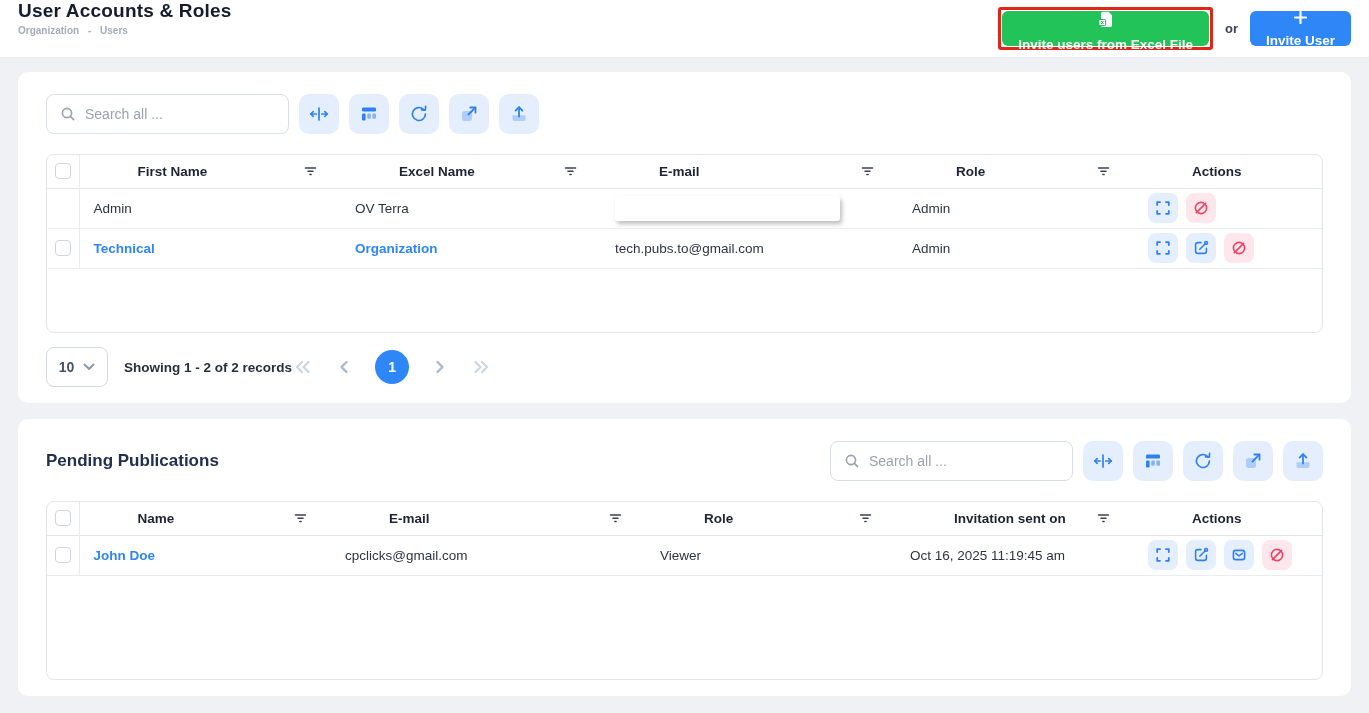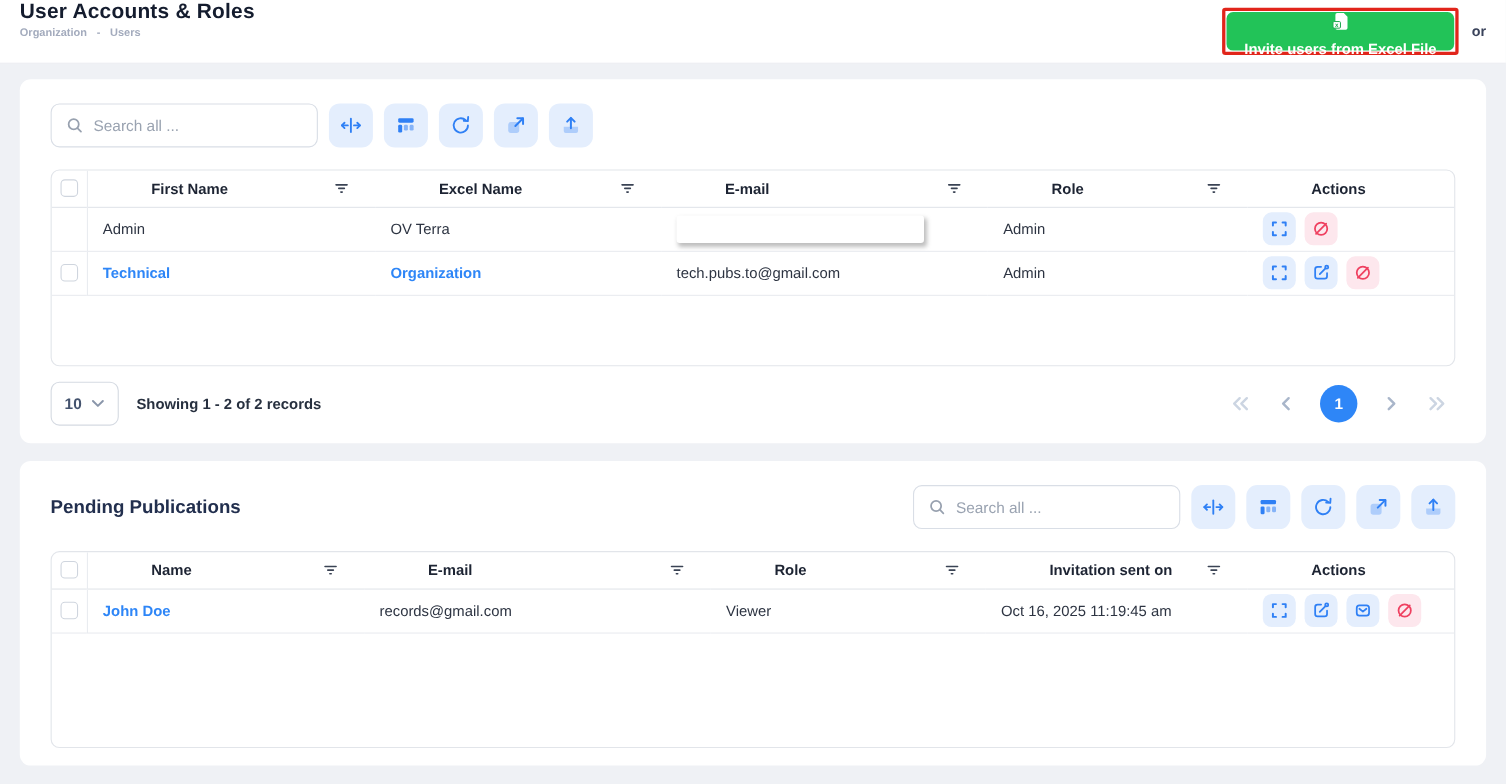--- a/index.html
+++ b/index.html
@@ -64,21 +64,21 @@
     box-shadow:2px 3px 4px rgba(110,110,110,.45); }
   .actions { display:flex; align-items:center; gap:8px; }
   .abtn {
     width:30px; height:30px; border:none; cursor:pointer; border-radius:8px;
     display:flex; align-items:center; justify-content:center;
   }
   .abtn.blue { background:#e4eefd; }
   .abtn.red  { background:#fde7ed; }
   tr.filler td { border:none; }
   
-  .pager { display:flex; justify-content:space-between; align-items:center; margin-top:14px; }
+  .pager { display:flex; justify-content:flex-start; align-items:center; margin-top:14px; }
   .pager-left { display:flex; align-items:center; gap:16px; }
   .sizesel {
     width:62px; height:40px; border:1px solid #d5dae2; border-radius:8px; background:#fff;
     display:flex; align-items:center; justify-content:center; gap:9px; cursor:pointer;
     font-size:14px; font-weight:600; color:#44536e;
   }
   .summary { font-size:13.5px; font-weight:600; color:#27303f; }
   .pager-right { display:flex; align-items:center; gap:24px; padding-right:6px; }
   .pgbtn { background:none; border:none; cursor:pointer; display:flex; align-items:center; padding:2px; }
   .pgnum {
@@ -106,20 +106,28 @@
           <svg width="15" height="17" viewBox="0 0 15 17" fill="none">
             <path d="M4.6 0.8h6L14 4.2v10.2a1.6 1.6 0 0 1-1.6 1.6H4.6A1.6 1.6 0 0 1 3 14.4V2.4A1.6 1.6 0 0 1 4.6 0.8z" fill="#fff"></path>
             <rect x="0.8" y="8.6" width="6.8" height="6" rx="1" fill="#fff" stroke="#17a74a" stroke-width="0.9"></rect>
             <text x="4.2" y="13.3" font-size="5.6" font-weight="bold" fill="#17a74a" text-anchor="middle">x</text>
           </svg>
         </span>
         <span>Invite users from Excel File</span>
       </button>
     </div>
     <span style="font-size:13px;color:#39425a;font-weight:600;">or</span>
+    <button class="btn btn-blue">
+      <span style="display:flex">
+        <svg width="13" height="13" viewBox="0 0 13 13" fill="none" stroke="#fff" stroke-width="2.2" stroke-linecap="round">
+            <path d="M6.5 1v11M1 6.5h11"></path>
+          </svg>
+      </span>
+      <span>Invite User</span>
+    </button>
   </div>
 </div>
 
 <div class="card">
   <div class="card-head">
     <div class="controls">
       <div class="search">
         <span style="display:flex">
           <svg width="16" height="16" viewBox="0 0 16 16" fill="none" stroke="#98a1af" stroke-width="1.6" stroke-linecap="round">
               <circle cx="7" cy="7" r="4.6"></circle>
@@ -499,21 +507,21 @@
               <div class="th-inner">
                 <span>Actions</span>
               </div>
             </th>
         </tr>
       </thead>
       <tbody>
         <tr class="datarow">
           <td><span class="cb"></span></td>
           <td><a class="cell-link">John Doe</a></td>
-          <td>records@gmail.com</td>
+          <td>cpclicks@gmail.com</td>
           <td>Viewer</td>
           <td>Oct 16, 2025 11:19:45 am</td>
           <td>
             <div class="actions">
               <button class="abtn blue">
                   <span style="display:flex">
                     <svg width="16" height="16" viewBox="0 0 16 16" fill="none" stroke="#2f80f5" stroke-width="1.8" stroke-linecap="round" stroke-linejoin="round">
                       <path d="M2.2 5V2.2H5"></path>
                       <path d="M11 2.2h2.8V5"></path>
                       <path d="M13.8 11v2.8H11"></path>

